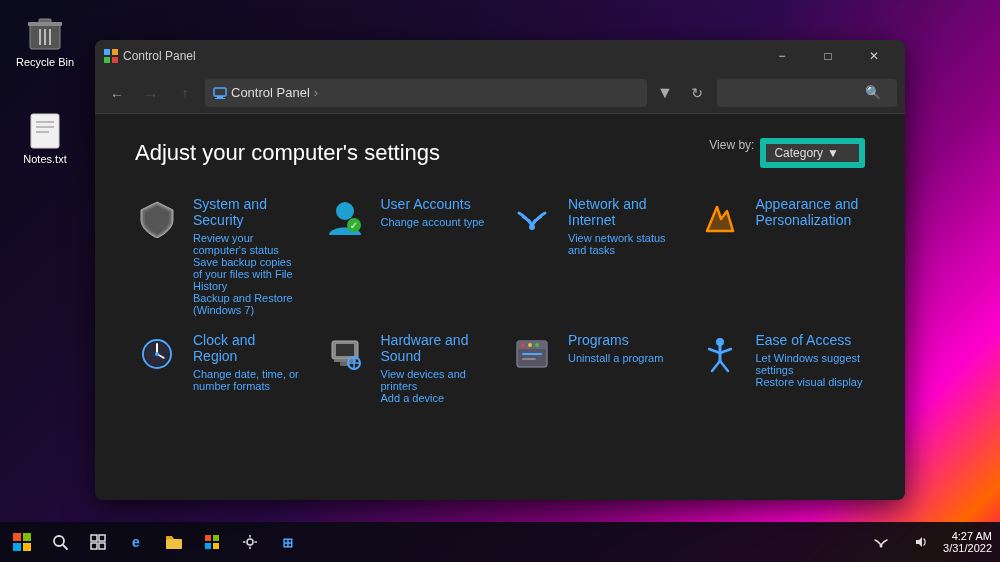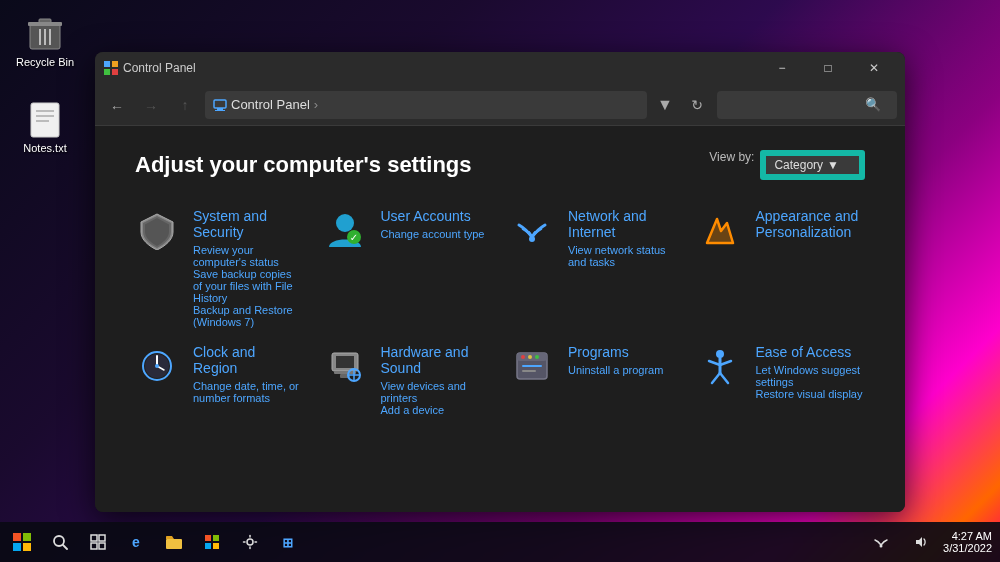--- a/index.html
+++ b/index.html
@@ -94,21 +94,21 @@
     .taskbar-systray {
       display: flex;
       align-items: center;
       gap: 4px;
       font-size: 13px;
     }
 
     
     .window {
       position: absolute;
-      top: 52px;
+      top: 40px;
       left: 95px;
       width: 810px;
       height: 460px;
       background: #1e1e1e;
       border-radius: 8px;
       box-shadow: 0 8px 32px rgba(0,0,0,0.7);
       display: flex;
       flex-direction: column;
       overflow: hidden;
     }
@@ -228,21 +228,21 @@
     }
     .content-header {
       display: flex;
       justify-content: space-between;
       align-items: center;
       margin-bottom: 28px;
     }
     .page-title {
       color: #fff;
       font-size: 22px;
-      font-weight: 700;
+      font-weight: 400;
     }
     .view-by {
       display: flex;
       align-items: flex-start;
       gap: 6px;
       color: #bbb;
       font-size: 12px;
     }
     .view-by-dropdown {
       background: #3a3a3a;
@@ -289,21 +289,21 @@
       color: #4da6ff;
       font-size: 11px;
       display: block;
       cursor: pointer;
     }
 
     
     svg { display: block; }
 
     
-    .notes-icon { top: 96px; left: 10px; }
+    .notes-icon { top: 107px; left: 10px; }
     .recycle-icon { top: 10px; left: 10px; justify-content: flex-end; }
   </style>
 </head>
 <body>
 
 <div class="desktop">
 
   <div class="desktop-icon recycle-icon">
     <div class="icon-img">
       <svg width="38" height="38" viewBox="0 0 38 38">

